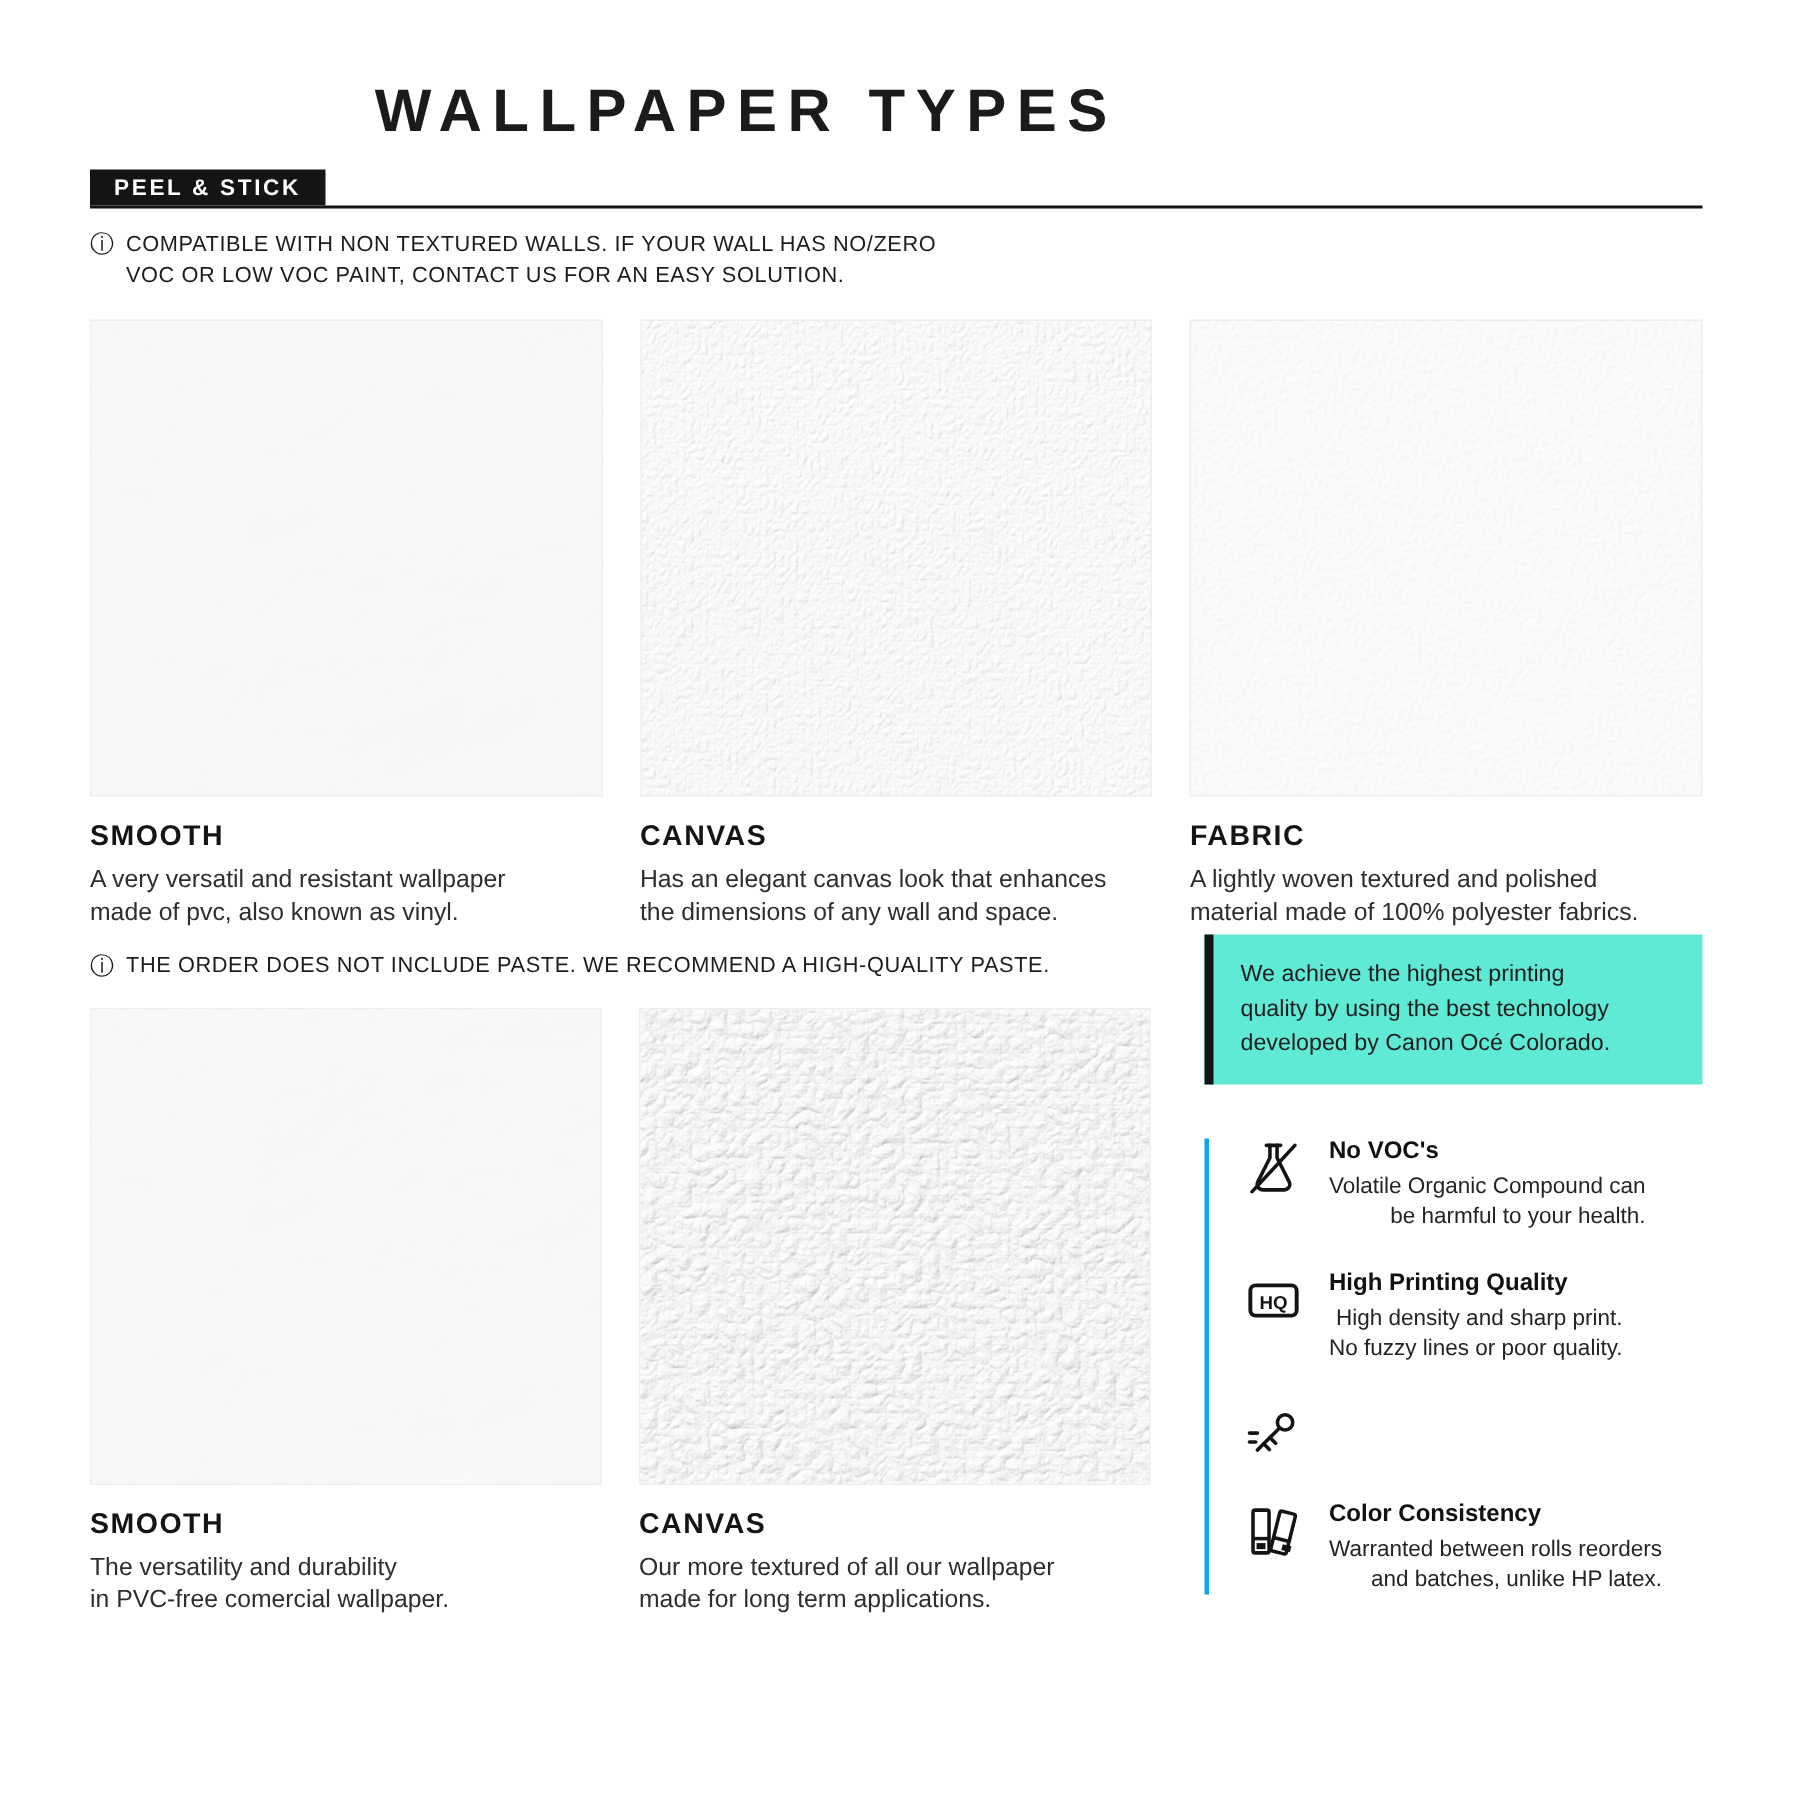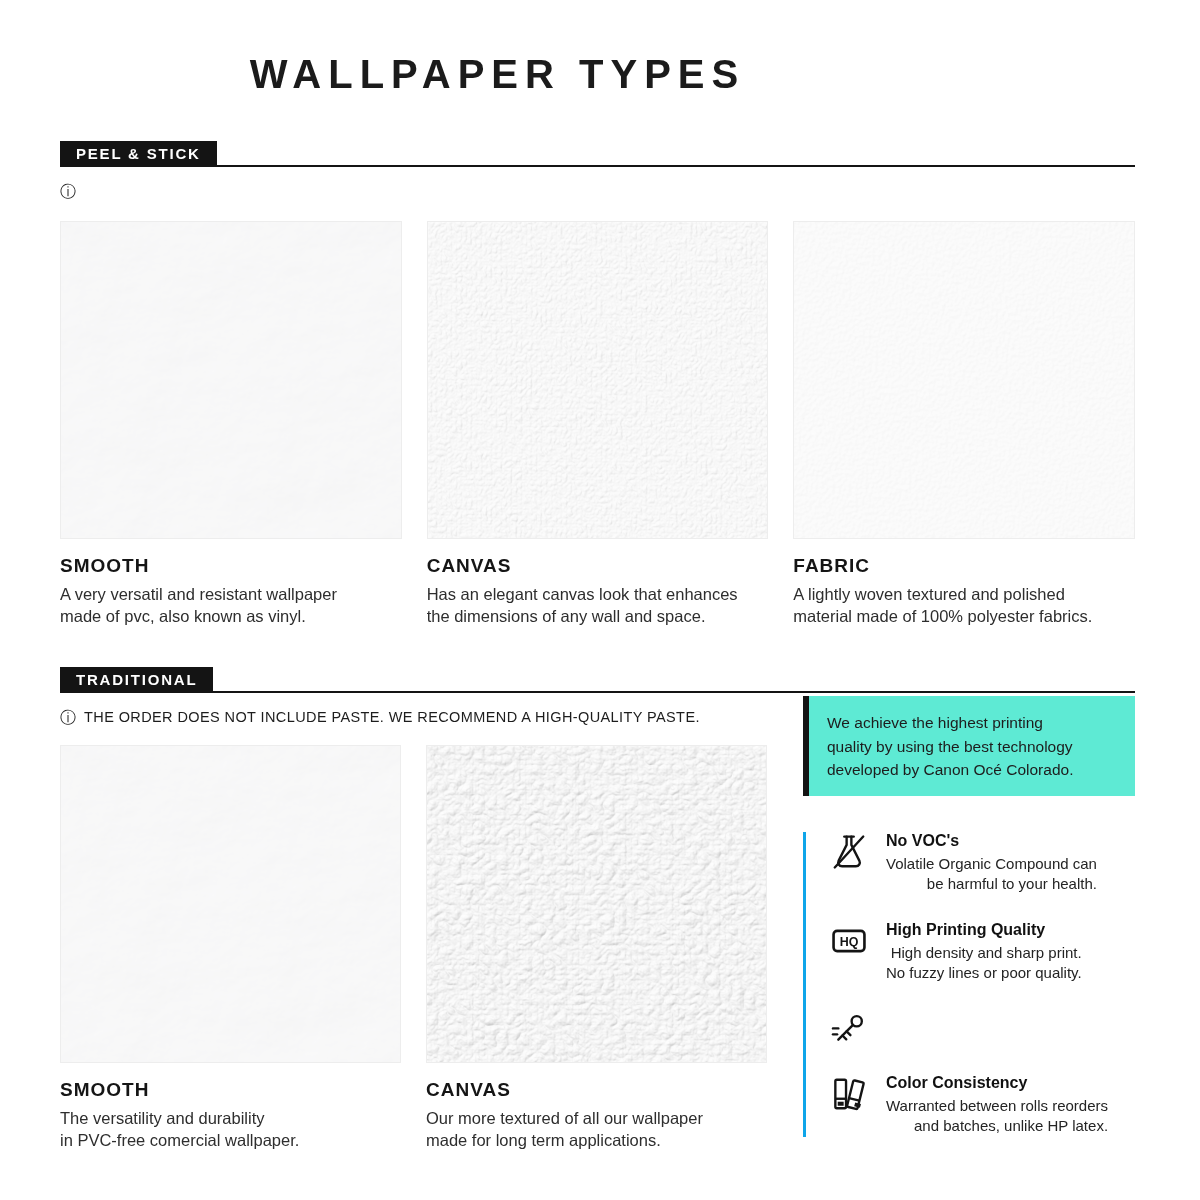--- a/index.html
+++ b/index.html
@@ -11,21 +11,21 @@
   }
   .page { padding: 52px 65px 0 60px; position: relative; }
 
   .title {
     width: 1075px; margin-left: -100px;
     text-align: center;
     font-size: 40px; font-weight: 700; letter-spacing: 7px;
     color: #1b1b1b;
   }
 
-  .section-bar { margin-top: 44px; border-bottom: 2px solid #141414; display: flex; }
+  .section-bar { margin-top: 16px; border-bottom: 2px solid #141414; display: flex; }
   .section-bar.second { margin-top: 40px; }
   .section-label {
     background: #141414; color: #ffffff;
     font-size: 15px; font-weight: 700; letter-spacing: 1.8px;
     padding: 4px 16px 3px 16px;
   }
 
   .note { display: flex; align-items: flex-start; gap: 8px; margin-top: 14px; }
   .note-icon { font-size: 16px; line-height: 1.35; color: #1d1d1d; }
   .note-text {
@@ -94,20 +94,22 @@
 <div class="page">
 
   <h1 class="title">WALLPAPER TYPES</h1>
 
   <div class="section-bar">
     <span class="section-label">PEEL &amp; STICK</span>
   </div>
 
   <div class="note">
     <span class="note-icon">ⓘ</span>
+    <span class="note-text">COMPATIBLE WITH NON TEXTURED WALLS. IF YOUR WALL HAS NO/ZERO
+VOC OR LOW VOC PAINT, CONTACT US FOR AN EASY SOLUTION.</span>
   </div>
 
   <div class="swatch-row">
 
     <figure>
       <svg class="swatch" preserveAspectRatio="none">
         <rect width="100%" height="100%" fill="#fbfbfc"></rect>
         <rect width="100%" height="100%" filter="url(#tex-smooth)" opacity="0.5"></rect>
       </svg>
       <figcaption>
@@ -136,23 +138,20 @@
       </svg>
       <figcaption>
         <div class="card-name">FABRIC</div>
         <div class="card-desc">A lightly woven textured and polished
 material made of 100% polyester fabrics.</div>
       </figcaption>
     </figure>
 
   </div>
 
-  <div class="section-bar second">
-    <span class="section-label">TRADITIONAL</span>
-  </div>
 
   <div class="bottom">
 
     <div class="bottom-left">
 
       <div class="note">
         <span class="note-icon">ⓘ</span>
         <span class="note-text">THE ORDER DOES NOT INCLUDE PASTE. WE RECOMMEND A HIGH-QUALITY PASTE.</span>
       </div>
 

